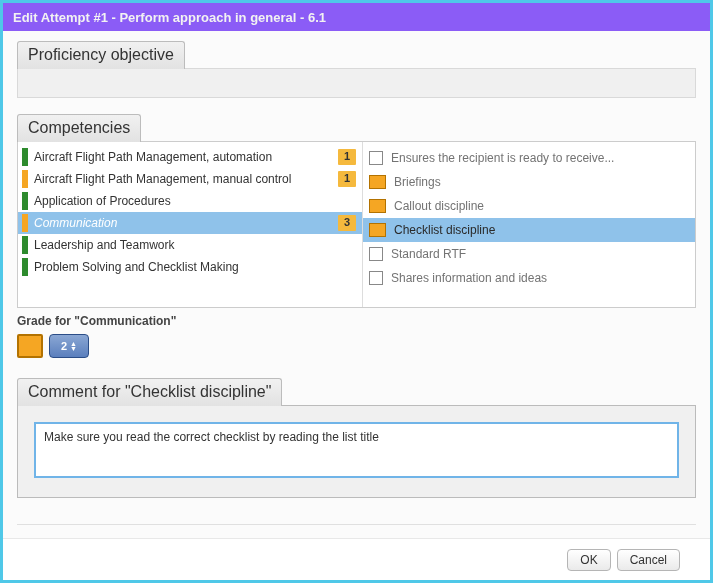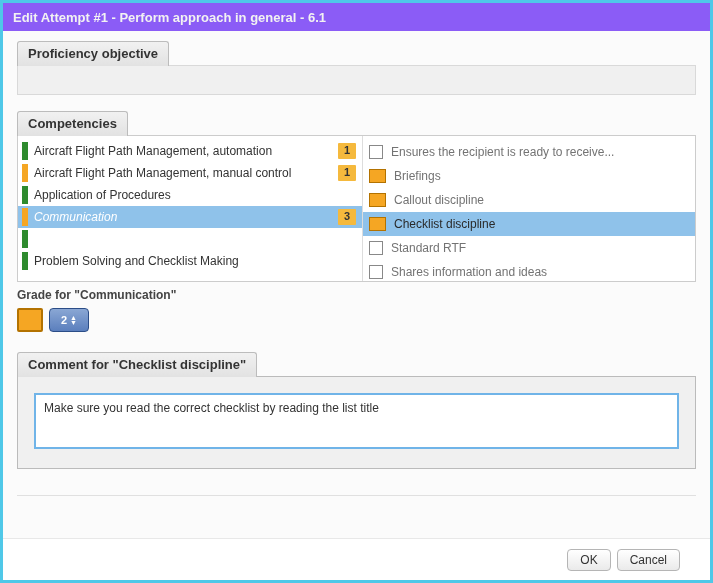--- a/index.html
+++ b/index.html
@@ -26,39 +26,39 @@
   }
   .content {
     padding: 10px 14px 0 14px;
   }
   .section-label {
     display: inline-block;
     background: linear-gradient(#f1f1f1, #e2e2e2);
     border: 1px solid #bcbcbc;
     border-bottom: none;
     padding: 4px 10px 5px 10px;
-    font-weight: bold;
+    font-weight: normal;
     color: #333;
-    font-size: 13px;
+    font-size: 16px;
     position: relative;
     z-index: 2;
     border-radius: 3px 3px 0 0;
   }
   .section-body {
     border: 1px solid #d9d9d9;
     background: #f0f0f0;
     min-height: 30px;
     margin-top: -1px;
     margin-bottom: 16px;
   }
   .comp-panel {
     border: 1px solid #ccc;
     background: #fff;
     display: flex;
-    height: 147px;
+    height: 167px;
     margin-top: -1px;
   }
   .comp-left {
     width: 345px;
     border-right: 1px solid #ddd;
     overflow: hidden;
     padding-top: 4px;
   }
   .comp-right {
     flex: 1;
@@ -229,20 +229,21 @@
             <div class="stripe green"></div>
             <div class="txt">Application of Procedures</div>
           </div>
           <div class="comp-row selected">
             <div class="stripe orange"></div>
             <div class="txt">Communication</div>
             <div class="badge">3</div>
           </div>
           <div class="comp-row">
             <div class="stripe green"></div>
+            <div class="txt">Leadership and Teamwork</div>
           </div>
           <div class="comp-row cut" style="height: 12px;">
             <div class="stripe green"></div>
             <div class="txt">Problem Solving and Checklist Making</div>
           </div>
         </div>
       <div class="comp-right" id="comp-right">
           <div class="markers-row">
             <div class="checkbox"></div>
             <div class="mtxt">Ensures the recipient is ready to receive...</div>

